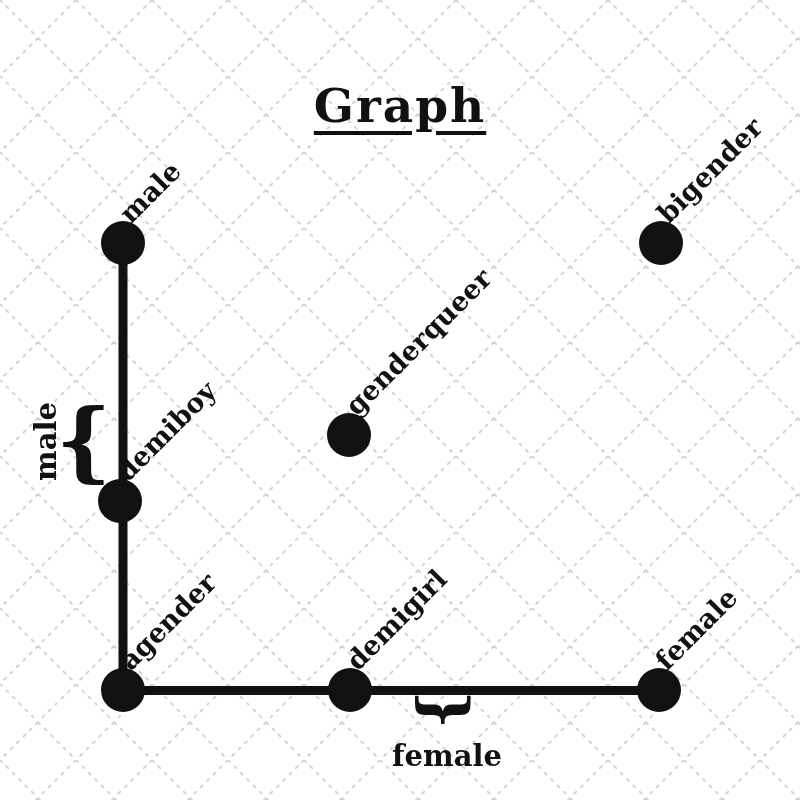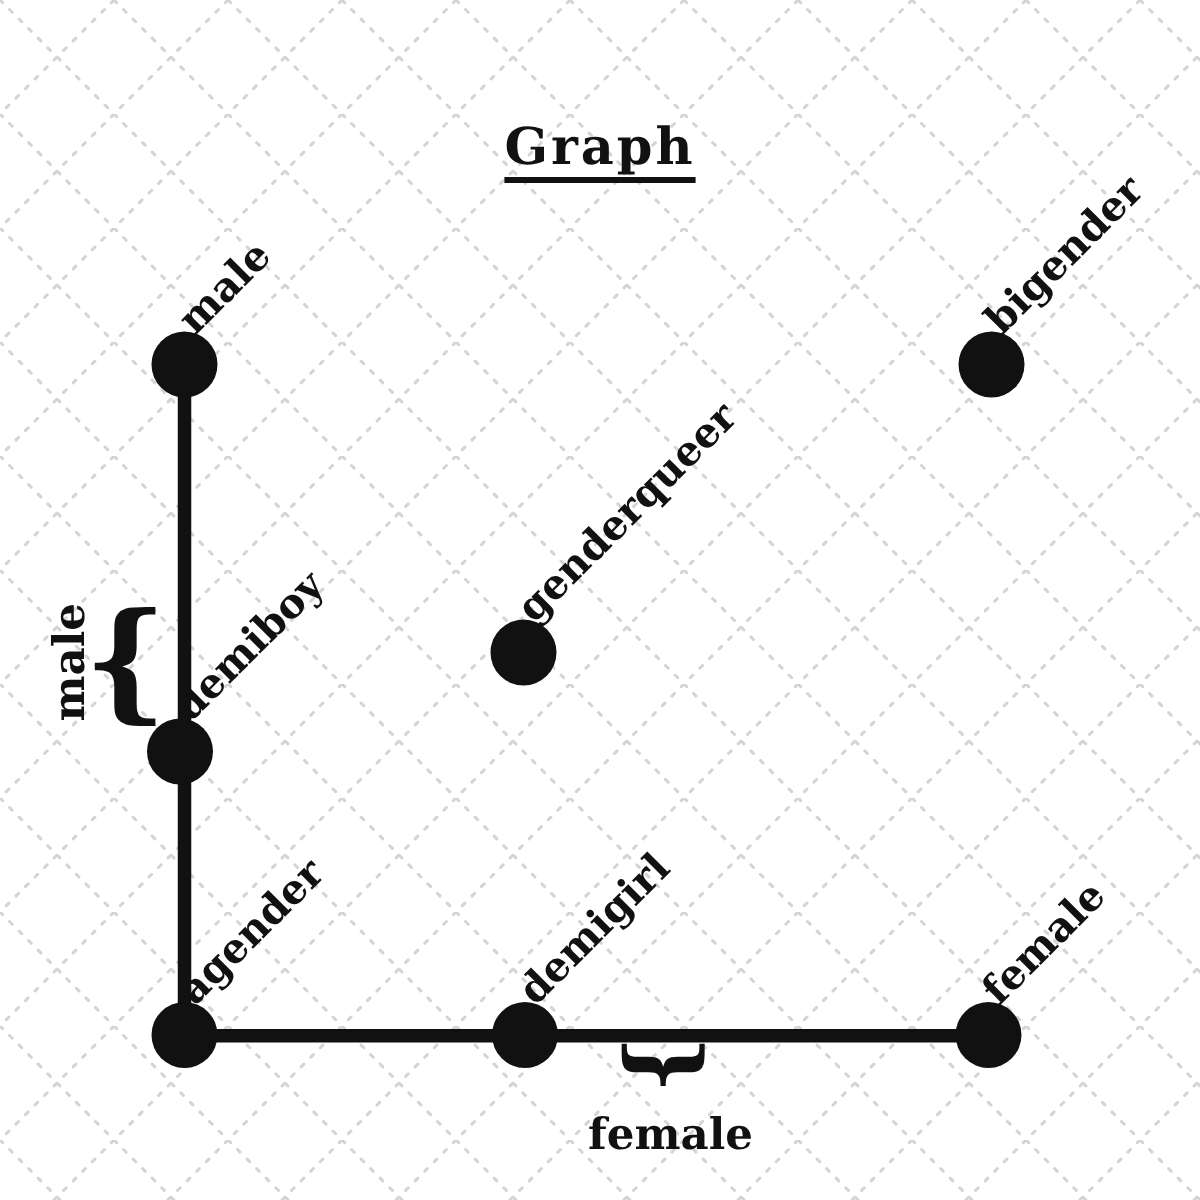--- a/index.html
+++ b/index.html
@@ -21,21 +21,21 @@
     top: 0;
     left: 0;
   }
   #title {
     position: absolute;
     top: 78px;
     left: 0;
     width: 100%;
     text-align: center;
     margin: 0;
-    font-size: 34px;
+    font-size: 47px;
     font-weight: bold;
     letter-spacing: 2px;
   }
   #title .u {
     text-decoration: underline;
     text-decoration-thickness: 4px;
     text-underline-offset: 9px;
   }
   #graph-layer {
     position: absolute;

